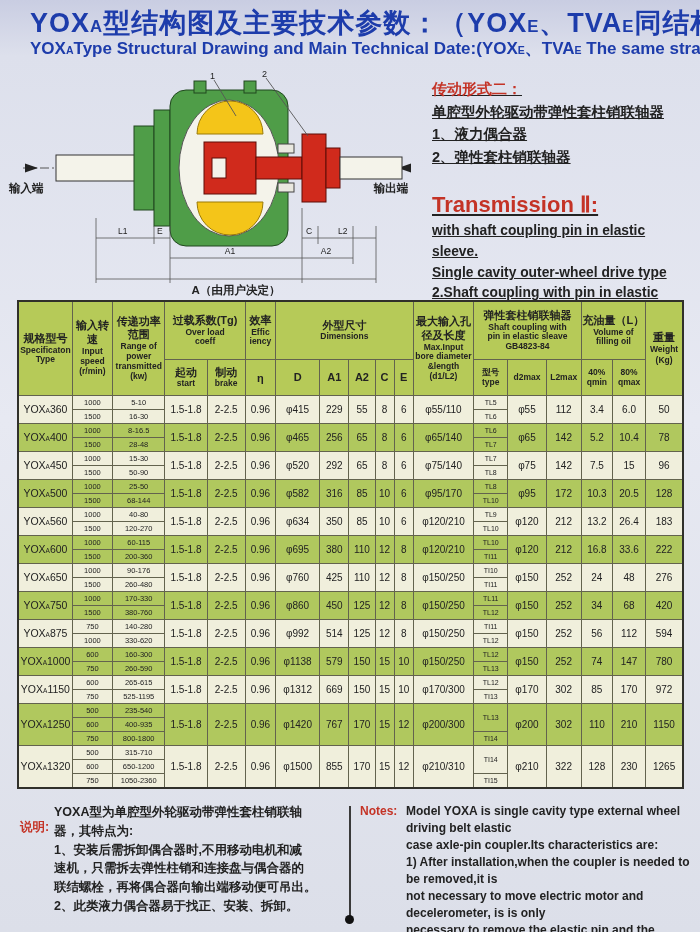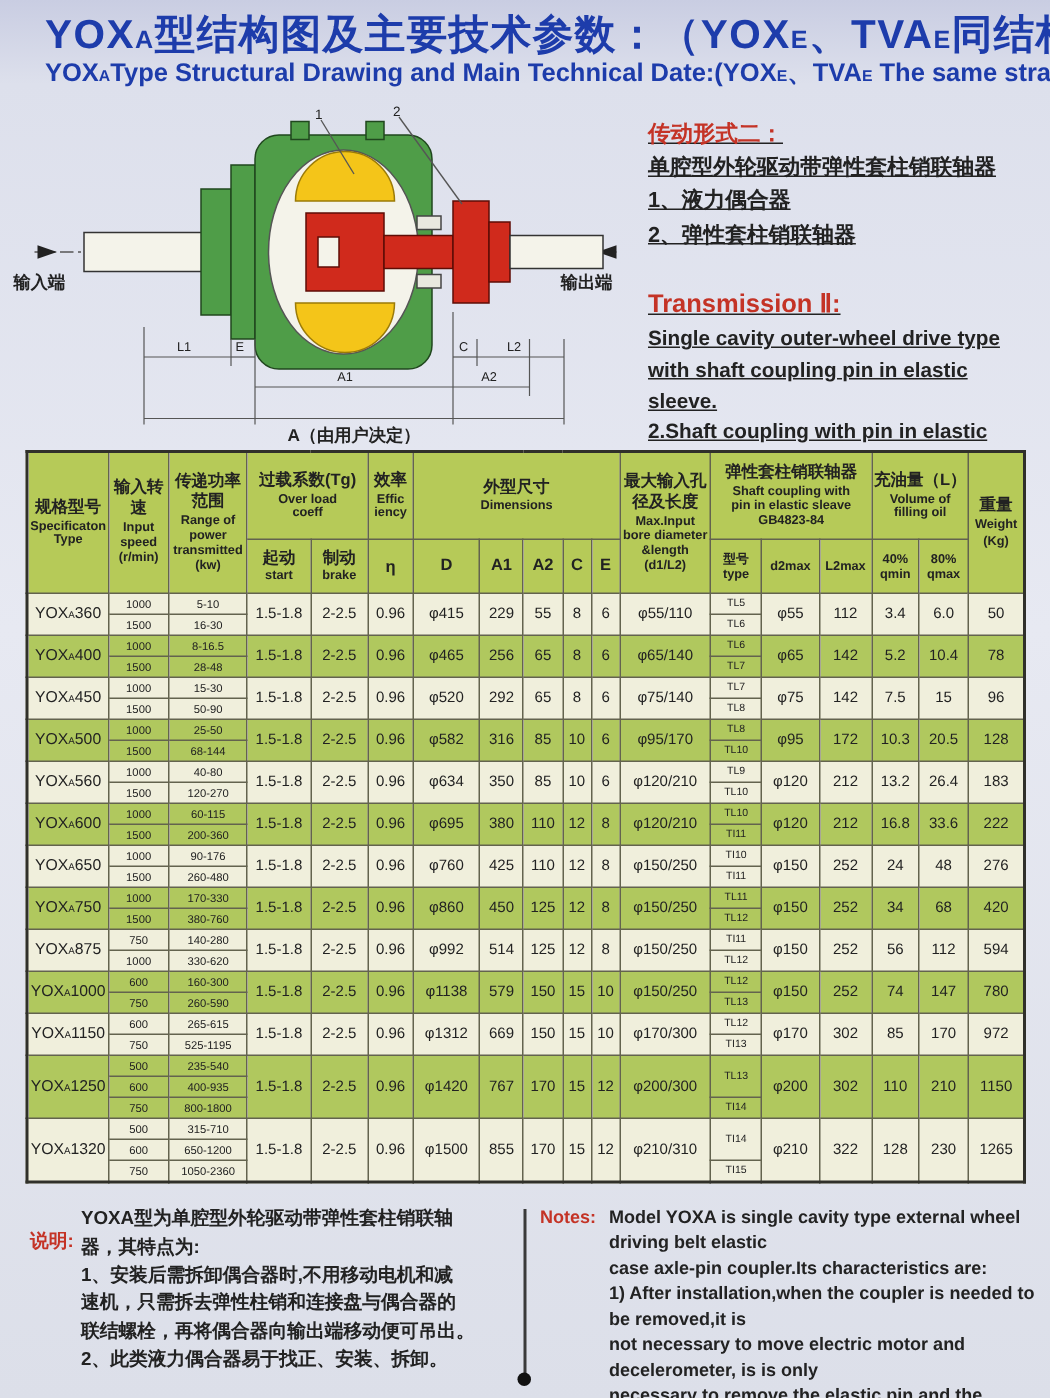--- a/index.html
+++ b/index.html
@@ -9,21 +9,21 @@
     font-family:"Liberation Sans",sans-serif;color:#222;
   }
   .sub{font-size:0.62em;}
   
   .title-zh{position:absolute;left:30px;top:5px;font-size:27px;font-weight:bold;color:#1d3cab;letter-spacing:1px;white-space:nowrap;}
   .title-en{position:absolute;left:30px;top:37px;font-size:17px;font-weight:bold;color:#1d3cab;white-space:nowrap;}
   
   .trans{position:absolute;left:432px;top:80px;width:262px;text-decoration:underline;}
   .trans .red{color:#c43326;font-weight:bold;font-size:15px;margin-bottom:2px;}
   .trans .zh{font-size:14.5px;font-weight:bold;line-height:1.55;}
-  .trans .en-head{color:#c43326;font-weight:bold;font-size:17px;margin-top:24px;margin-bottom:3px;}
+  .trans .en-head{color:#c43326;font-weight:bold;font-size:22px;margin-top:24px;margin-bottom:3px;}
   .trans .en{font-size:13.8px;font-weight:bold;line-height:1.5;}
   
   .diagram{position:absolute;left:8px;top:68px;width:420px;height:230px;}
   .diagram text{font-family:"Liberation Sans",sans-serif;}
   
   .spec-table{
     position:absolute;left:17px;top:300px;width:667px;
     border-collapse:collapse;table-layout:fixed;background:#f0efdc;
     border:2px solid #30302a;
   }
@@ -120,22 +120,22 @@
   <text x="228" y="226" font-size="11.5" font-weight="bold" fill="#222" text-anchor="middle">A（由用户决定）</text>
 </svg>
 </div>
 
 <div class="trans">
   <div class="red">传动形式二：</div>
   <div class="zh">单腔型外轮驱动带弹性套柱销联轴器</div>
   <div class="zh">1、液力偶合器</div>
   <div class="zh">2、弹性套柱销联轴器</div>
   <div class="en-head">Transmission Ⅱ:</div>
+  <div class="en">with shaft coupling pin in elastic sleeve.</div>
   <div class="en">Single cavity outer-wheel drive type</div>
-  <div class="en">with shaft coupling pin in elastic sleeve.</div>
   <div class="en">2.Shaft coupling with pin in elastic sleeve</div>
 </div>
 
 <table class="spec-table">
   <colgroup>
     <col style="width:54px">
       <col style="width:40px">
       <col style="width:52px">
     <col style="width:42px">
       <col style="width:38px">

